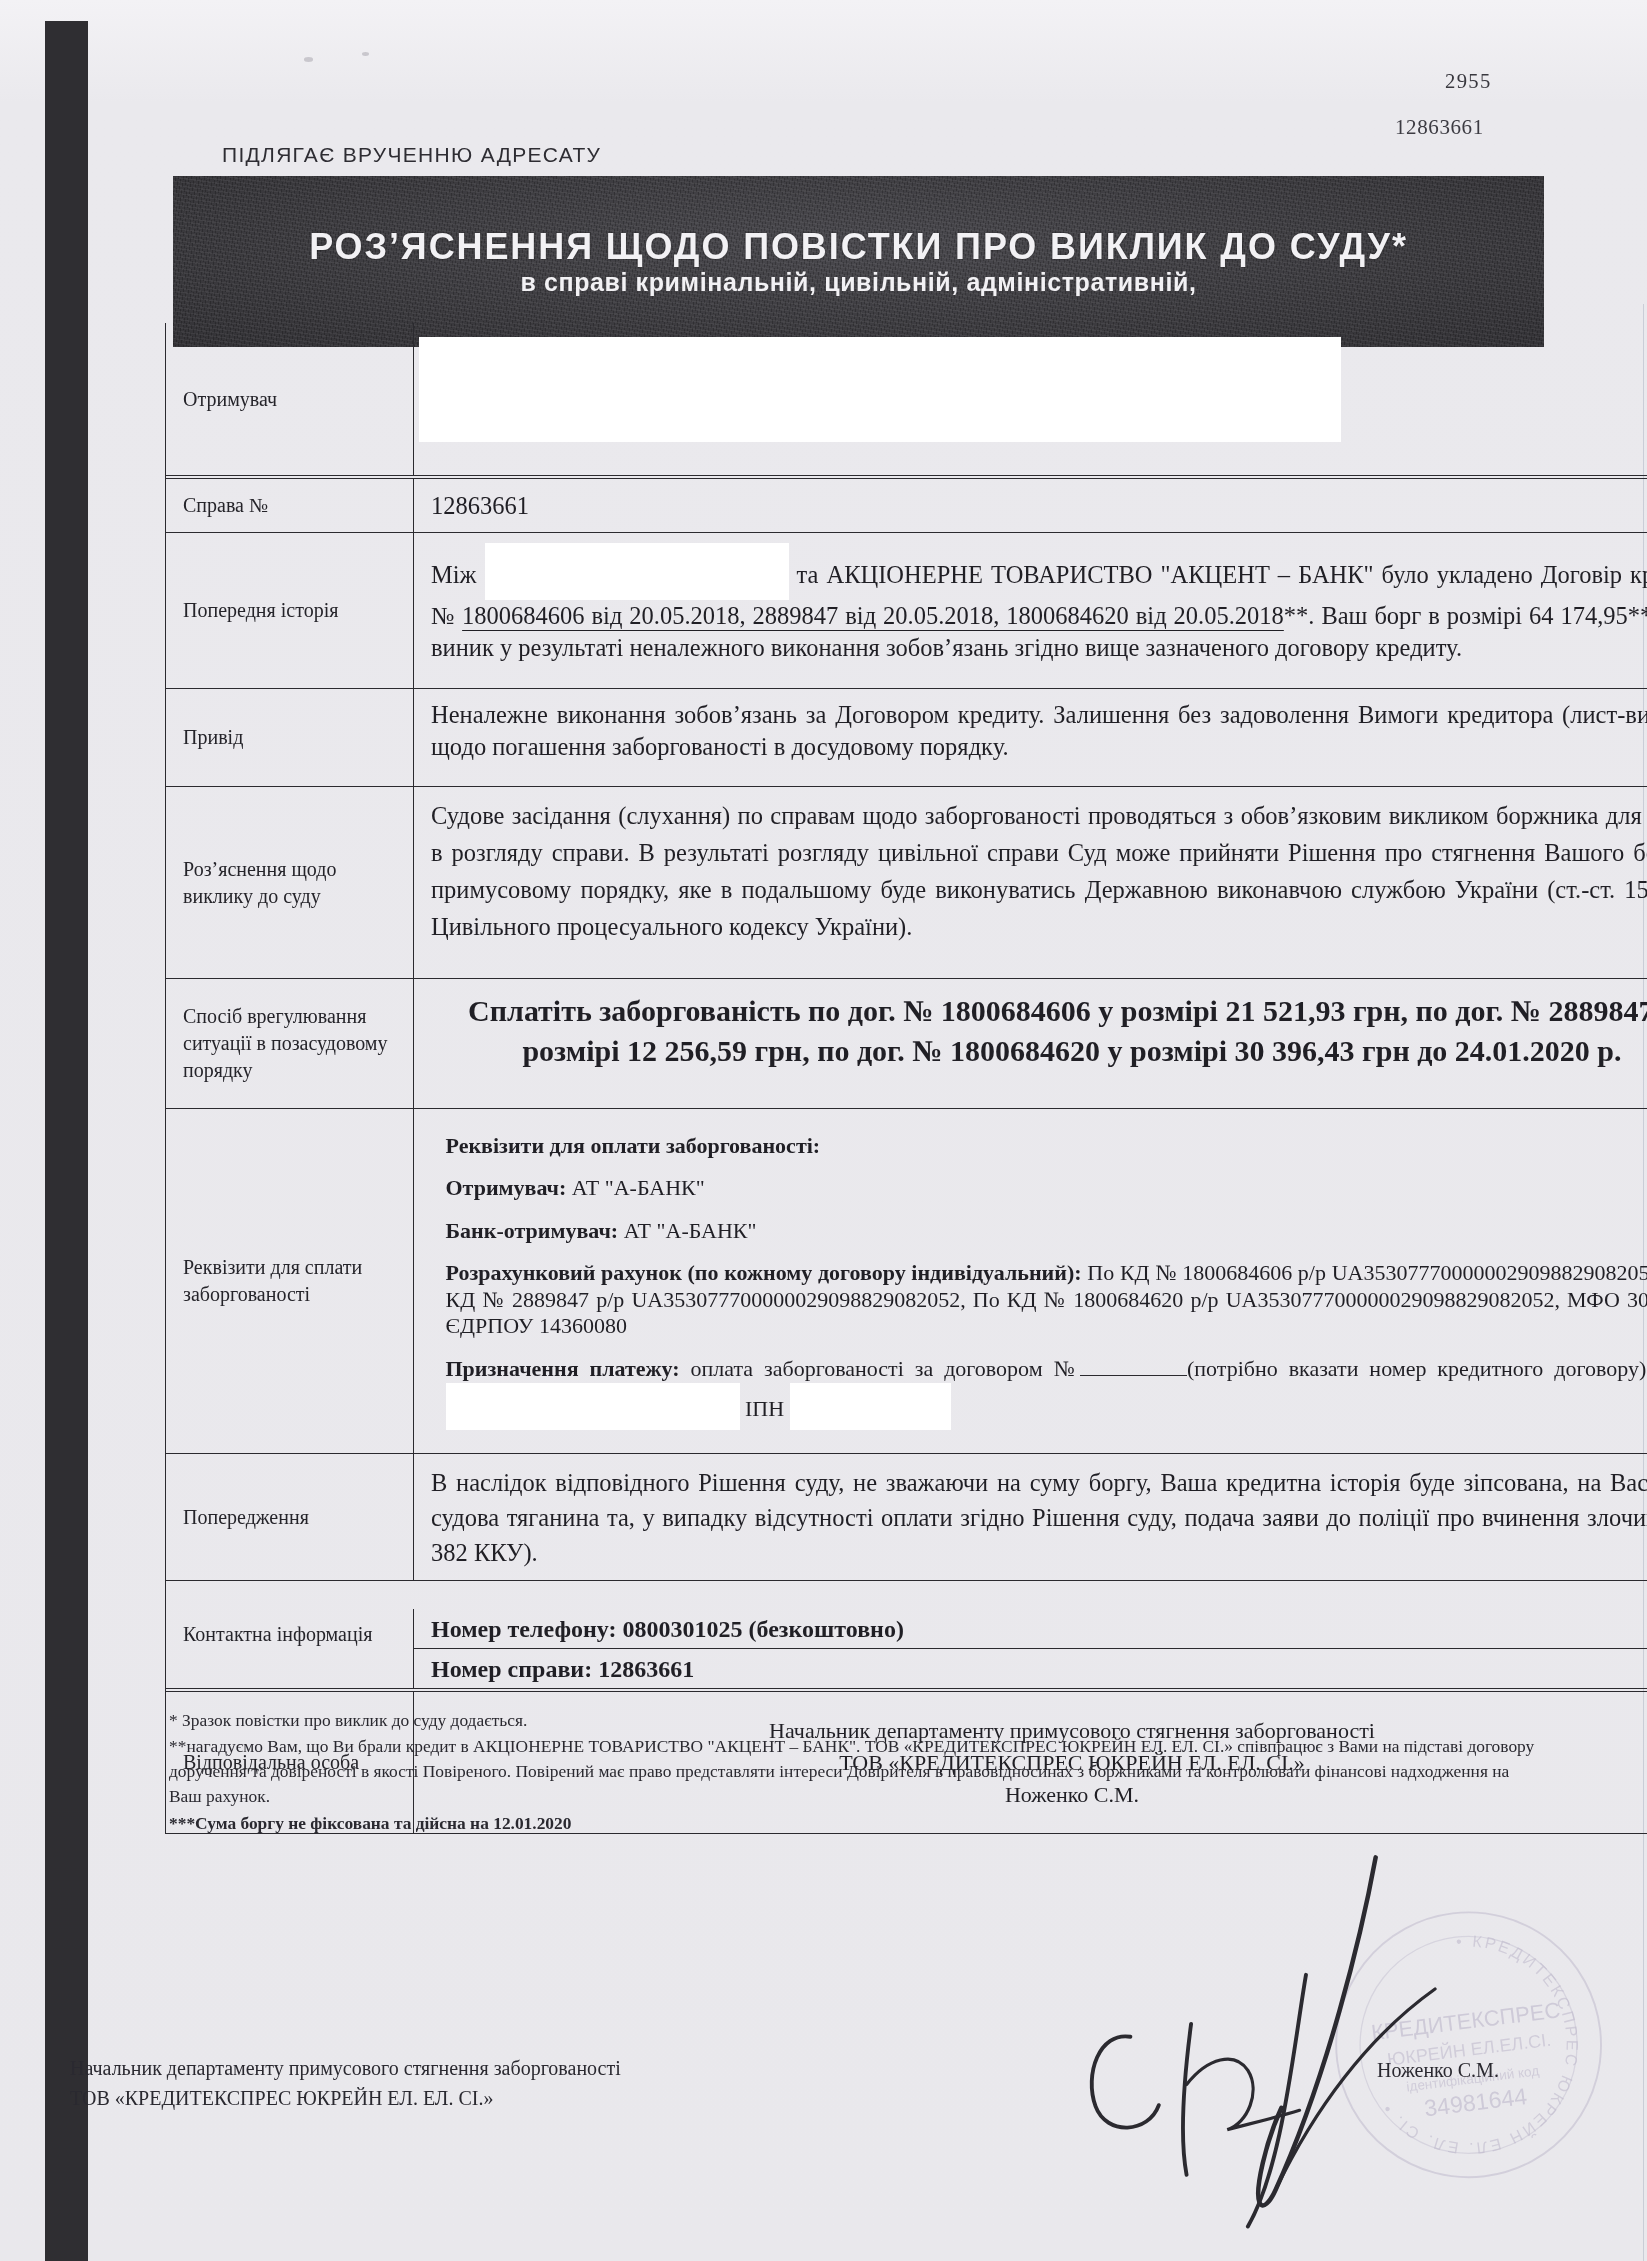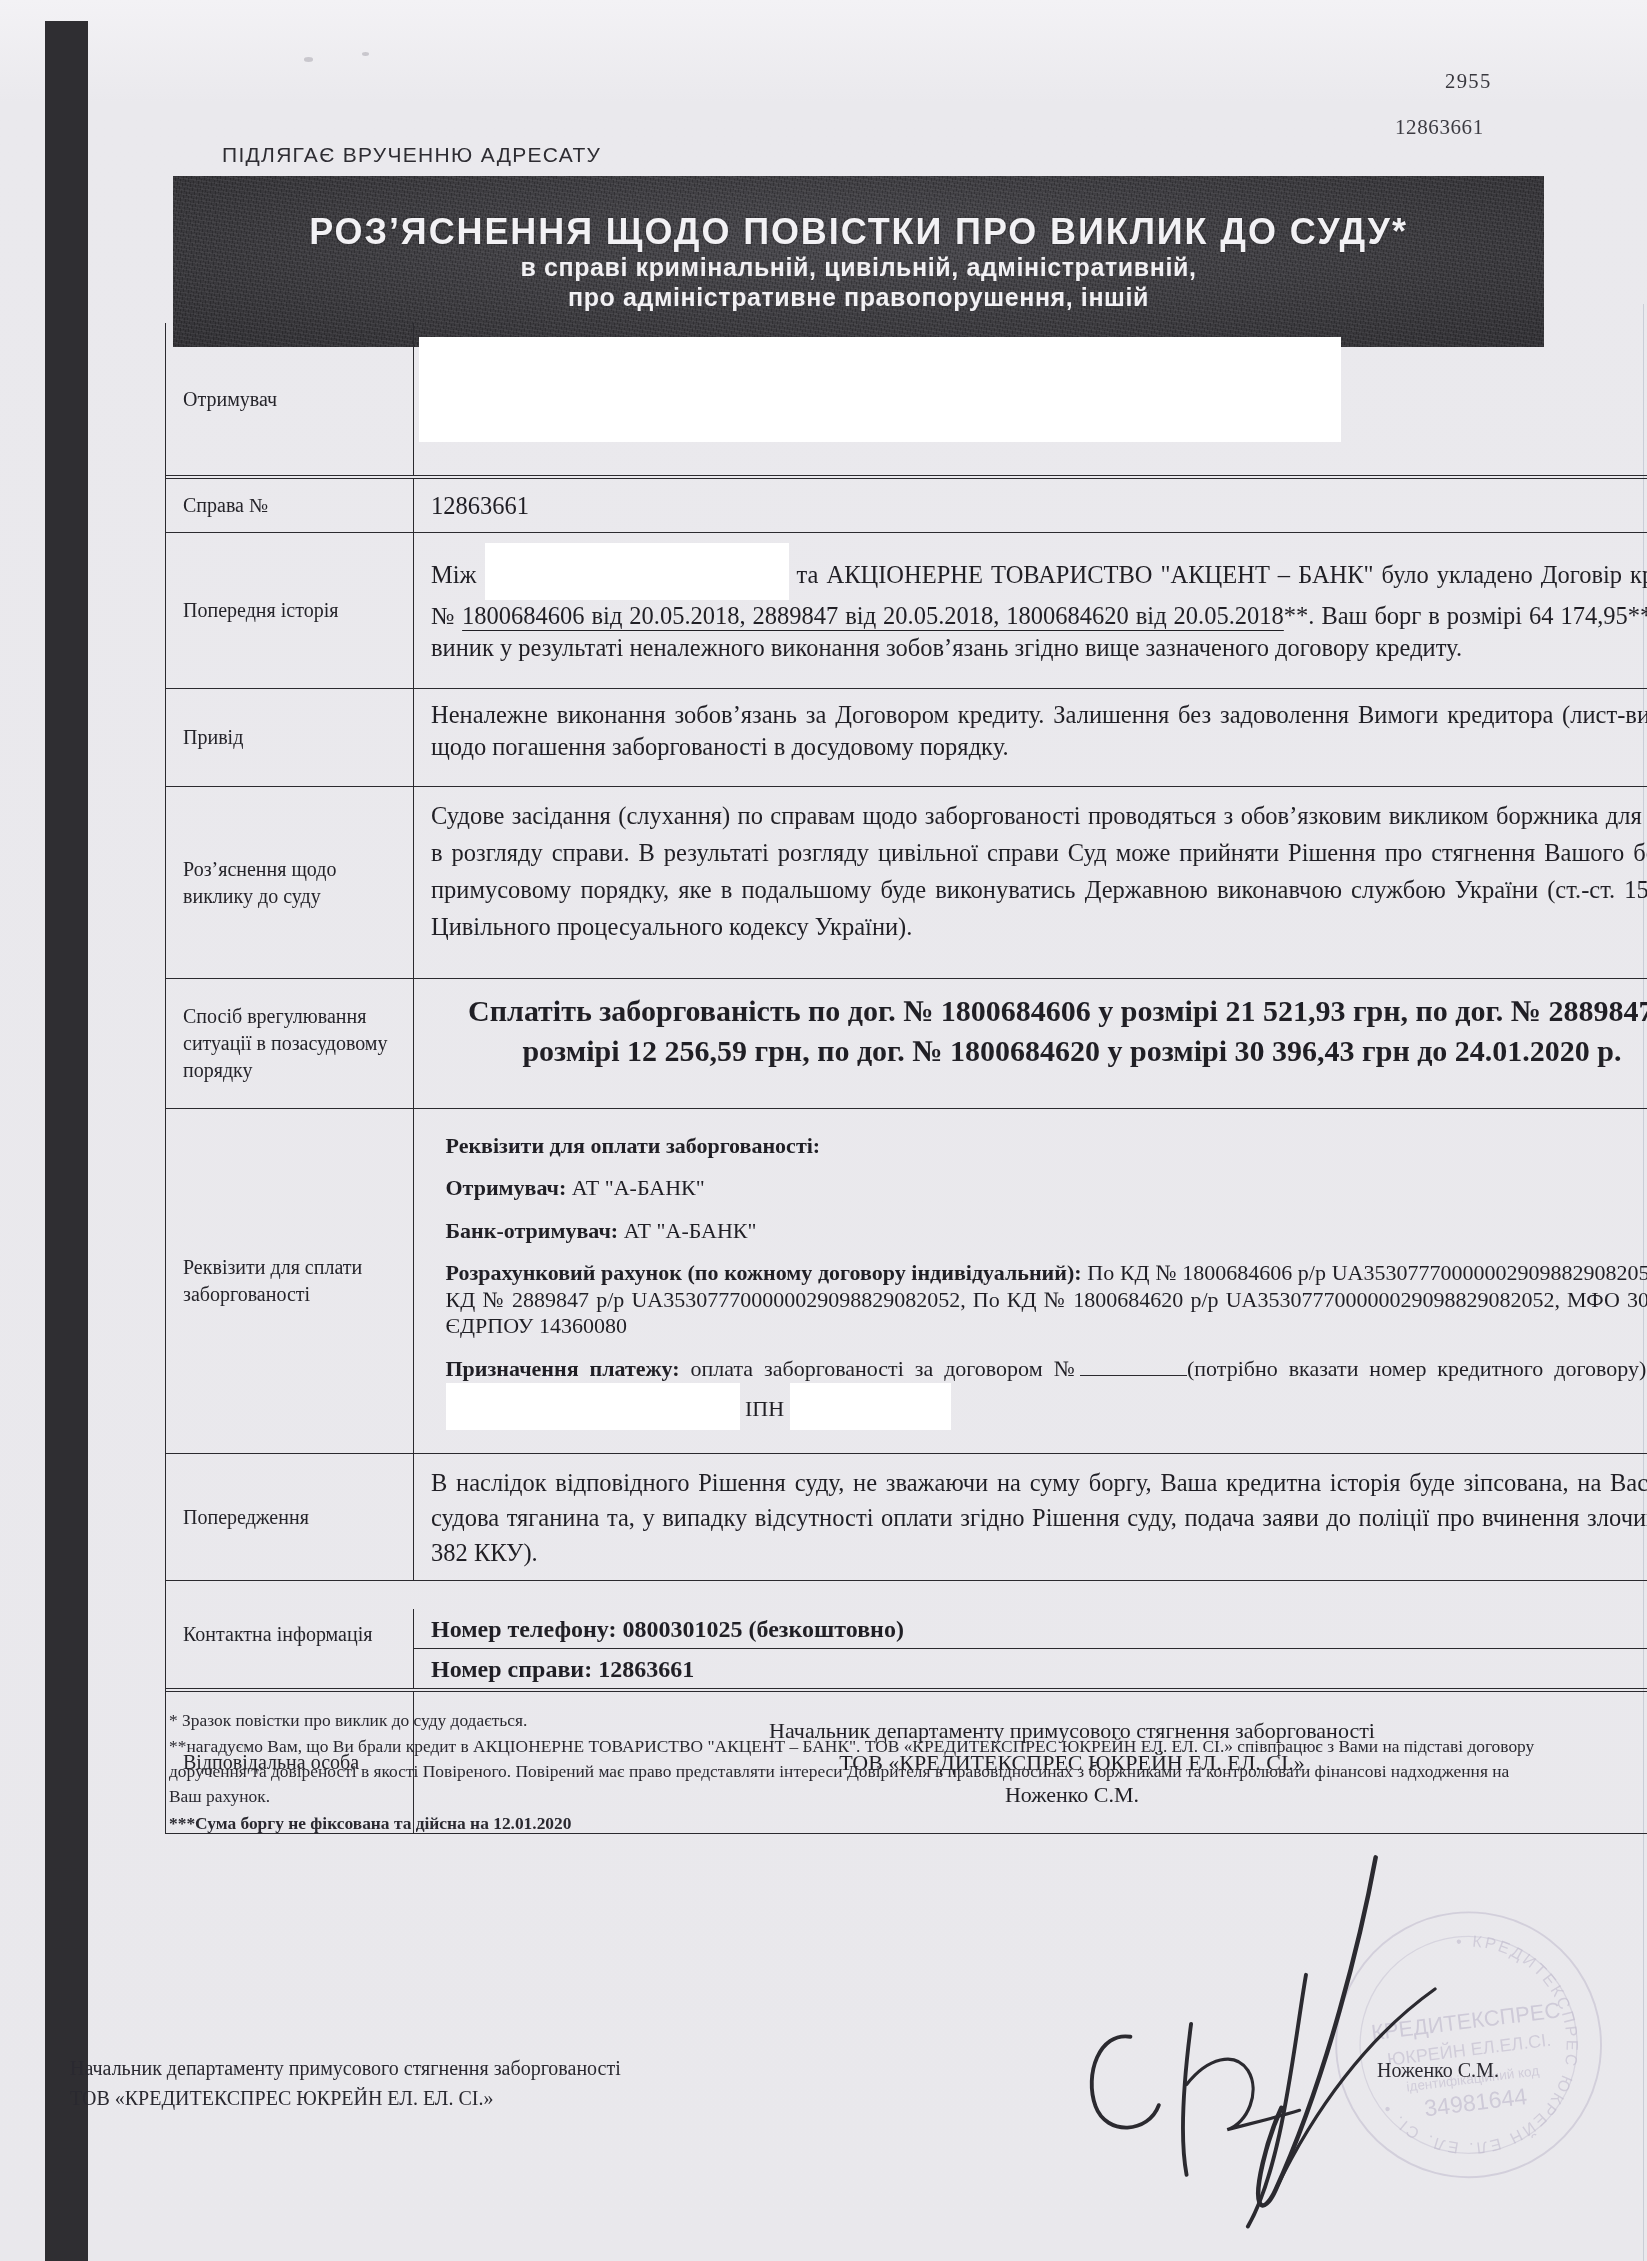--- a/index.html
+++ b/index.html
@@ -88,21 +88,20 @@
   <div class="speck" style="left:304px;top:57px;width:9px;height:4.5px;"></div>
   <div class="speck" style="left:362px;top:52px;width:6.5px;height:3.9px;"></div>
 
   <div class="corner-number">2955</div>
   <div class="corner-case">12863661</div>
   <div class="deliver-note">ПІДЛЯГАЄ ВРУЧЕННЮ АДРЕСАТУ</div>
 
   <div class="header-block">
     <div class="header-title">РОЗ’ЯСНЕННЯ ЩОДО ПОВІСТКИ ПРО ВИКЛИК ДО СУДУ*</div>
     <div class="header-sub">в справі кримінальній, цивільній, адміністративній,</div>
-    <div class="header-sub">про адміністративне правопорушення, іншій</div>
   </div>
 
   <div class="doc-table">
 
     <div class="row row-receiver">
       <div class="cell label">Отримувач</div>
       <div class="cell content" style="padding:0;">
         <div class="redact redact-block"></div>
       </div>
     </div>

